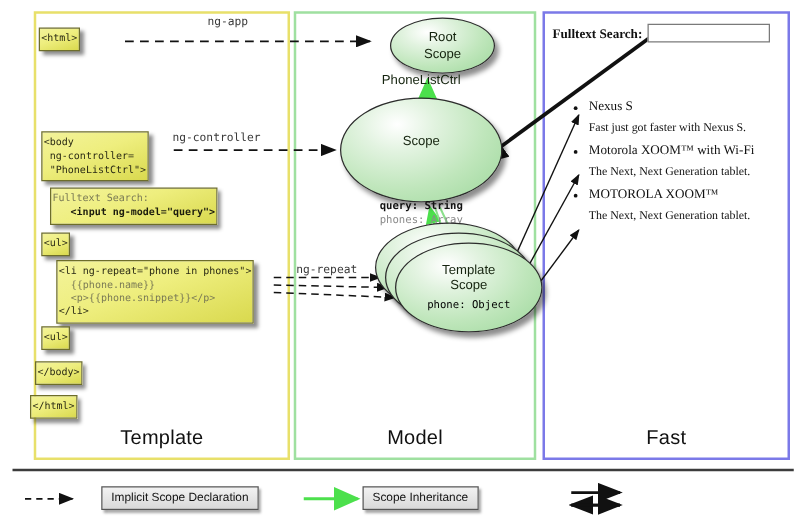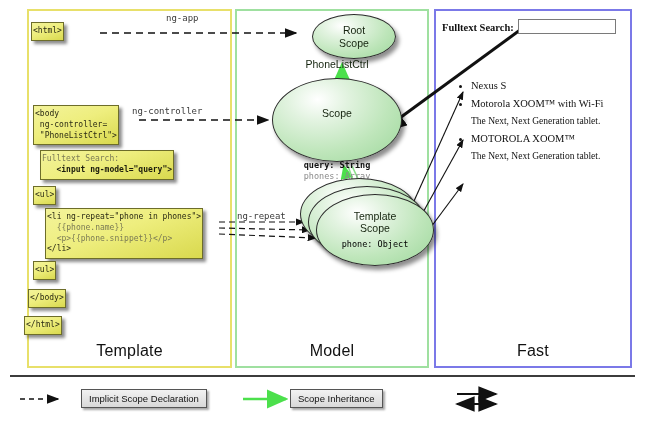--- a/index.html
+++ b/index.html
@@ -67,21 +67,21 @@
   .v-item{position:relative;margin-bottom:7px;}
   .v-name{font-size:10.5px;padding-left:16px;position:relative;}
   .v-name:before{content:"";position:absolute;left:4px;top:5px;
                  width:3px;height:3px;border-radius:50%;background:#111;}
   .v-snip{font-size:9.5px;padding-left:16px;margin-top:7px;}
 
   
   .conn-label{position:absolute;font-family:"DejaVu Sans Mono","Liberation Mono",monospace;
               font-size:9px;color:#3a3a3a;}
   .l-ngapp{left:166px;top:13px;}
-  .l-ngctrl{left:132px;top:106px;}
+  .l-ngctrl{left:138px;top:106px;}
   .l-ngrep{left:237px;top:211px;}
 
   
   .legend-sep{position:absolute;left:10px;top:375px;width:625px;height:2px;background:#3c3c3c;}
   .lbox{position:absolute;background:linear-gradient(180deg,#f2f2f2 0%,#d9d9d9 100%);
         border:1px solid #555;box-shadow:2px 2px 2px rgba(0,0,0,.35);
         font-size:9.5px;color:#111;padding:3px 7px;white-space:nowrap;box-sizing:border-box;}
   .lb1{left:81px;top:389px;}
   .lb2{left:290px;top:389px;}
   .lb3{left:500px;top:389px;}
@@ -188,20 +188,21 @@
     <div class="t">Scope</div>
     <div class="code g">phone: Object</div>
   </div>
 
   <div class="v-label">Fulltext Search:</div>
   <input class="v-input" type="text" placeholder="" style="">
 
   <div class="v-list">
     <div class="v-item">
       <div class="v-name">Nexus S</div>
+      <div class="v-snip">Fast just got faster with Nexus S.</div>
     </div>
     <div class="v-item">
       <div class="v-name">Motorola XOOM™  with Wi-Fi</div>
       <div class="v-snip">The Next, Next Generation tablet.</div>
     </div>
     <div class="v-item">
       <div class="v-name">MOTOROLA XOOM™</div>
       <div class="v-snip">The Next, Next Generation tablet.</div>
     </div>
   </div>

